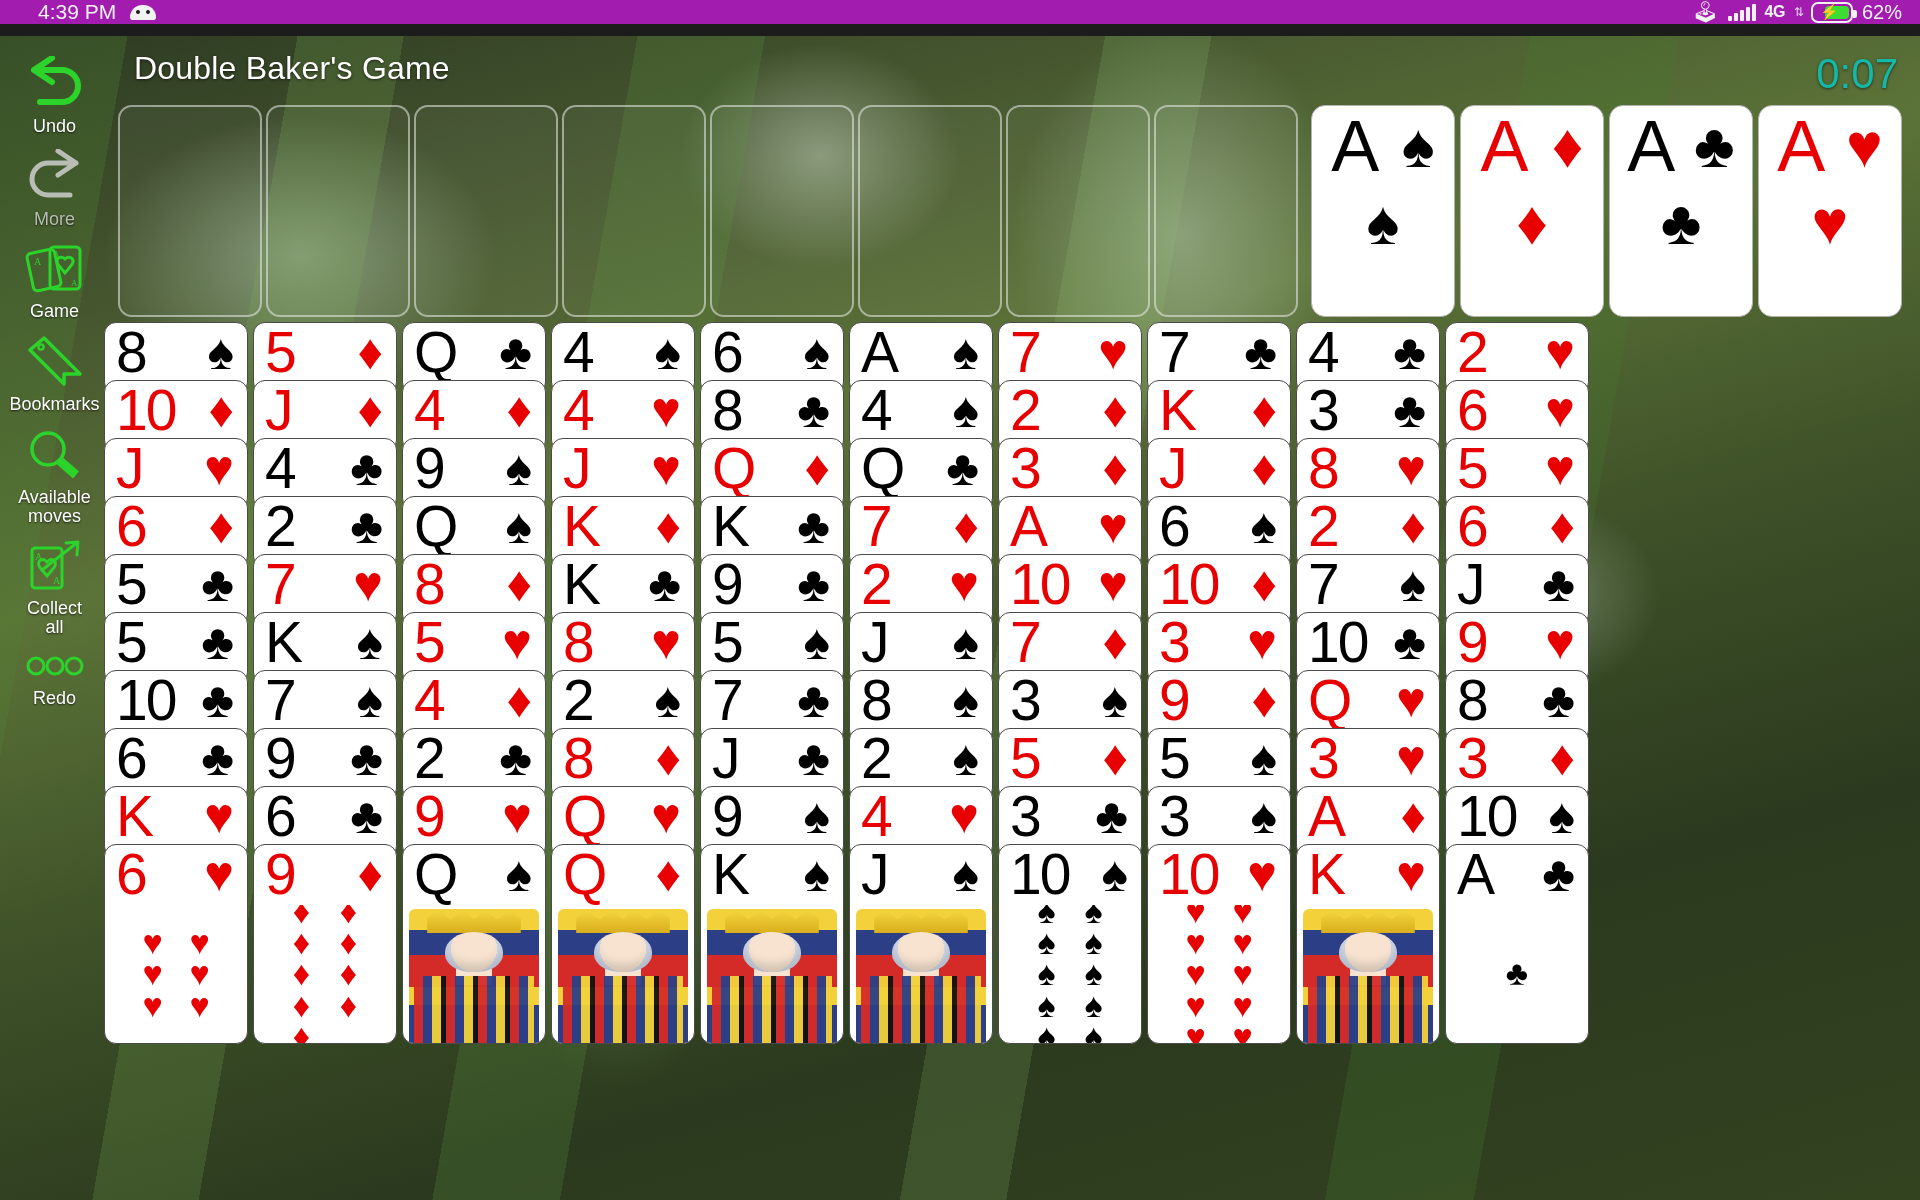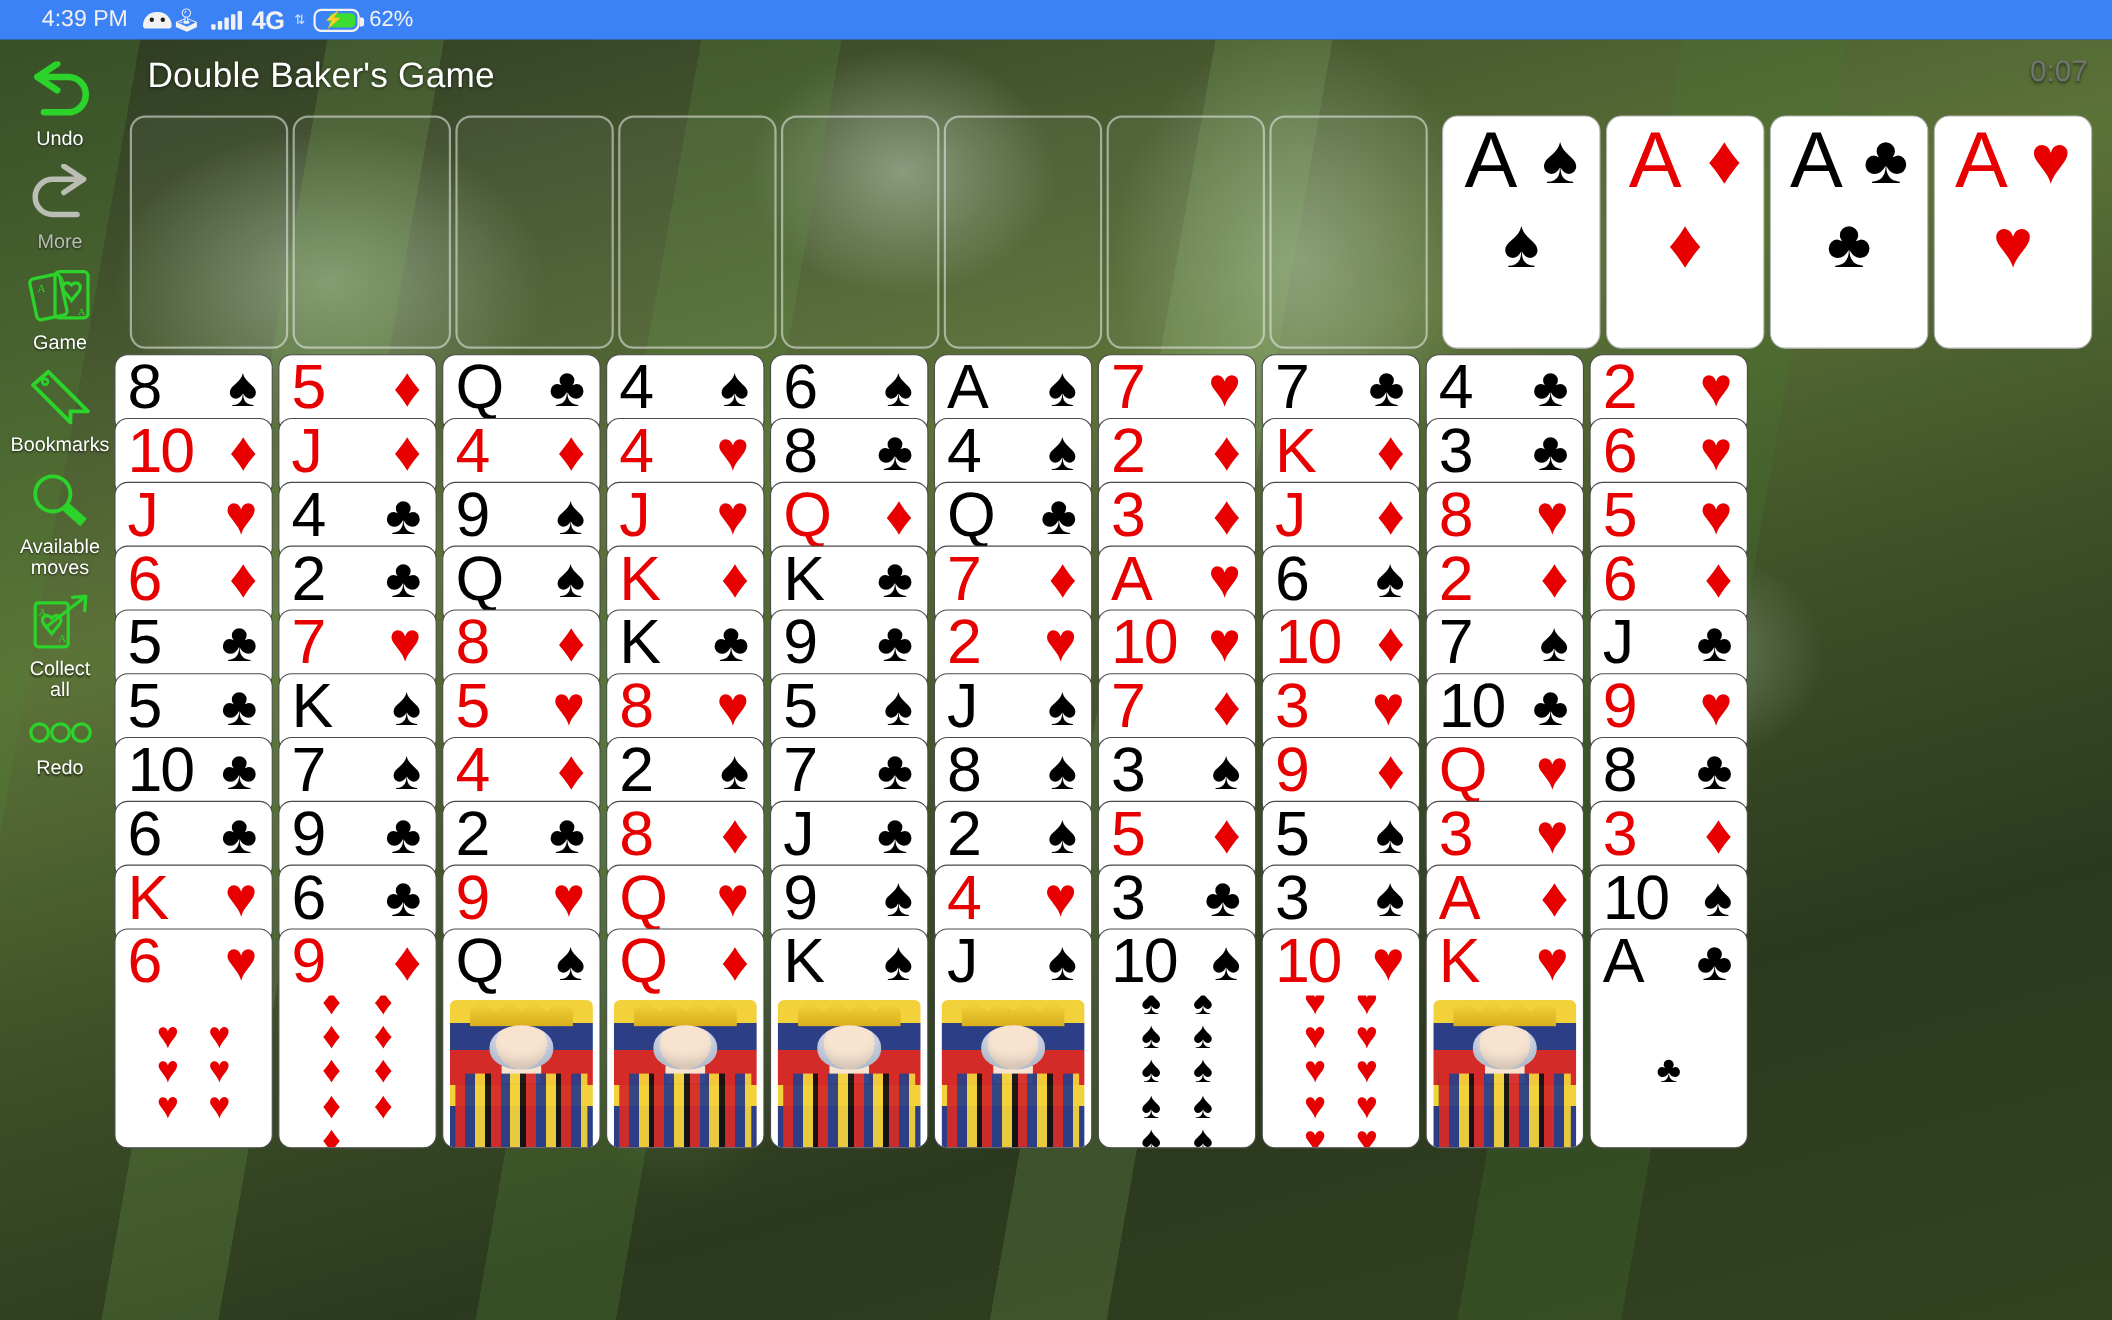--- a/index.html
+++ b/index.html
@@ -27,43 +27,43 @@
     background:
       linear-gradient(100deg, rgba(80,130,50,.30) 0 6%, rgba(0,0,0,0) 6% 14%,
         rgba(120,170,80,.22) 14% 19%, rgba(0,0,0,0) 19% 30%,
         rgba(90,140,60,.25) 30% 36%, rgba(0,0,0,0) 36% 52%,
         rgba(140,190,110,.18) 52% 57%, rgba(0,0,0,0) 57% 72%,
         rgba(70,120,45,.26) 72% 79%, rgba(0,0,0,0) 79% 100%);
   }
 
   
   #statusbar {
-    position:absolute; left:0; top:0; width:1920px; height:36px;
-    background:#3b82f6; color:#f2f2f2;
-    display:flex; align-items:center; 
+    position:absolute; left:0; top:0; width:1920px; height:24px;
+    background:#a21caf; color:#f2f2f2;
+    display:flex; align-items:center; justify-content:space-between;
     padding:0 18px 0 38px; font-size:21px; z-index:50;
   }
   #sb-left { display:flex; align-items:center; gap:14px; }
   #sb-right { display:flex; align-items:center; gap:9px; font-size:20px; }
   .androidhead {
     width:26px;height:15px;background:#f2f2f2;
     border-radius:13px 13px 3px 3px; position:relative; display:inline-block;
   }
   .androidhead:before,.androidhead:after{
     content:"";position:absolute;top:5px;width:4px;height:4px;border-radius:50%;
     background:#1c1c1e;
   }
   .androidhead:before{left:6px}.androidhead:after{right:6px}
   .bt { font-size:21px; }
   .bars { display:inline-flex; align-items:flex-end; gap:2px; height:17px; }
   .bars i { width:4px; background:#f2f2f2; border-radius:1px; display:block; }
   .bars i:nth-child(1){height:5px}.bars i:nth-child(2){height:8px}
   .bars i:nth-child(3){height:11px}.bars i:nth-child(4){height:14px}
   .bars i:nth-child(5){height:17px}
-  .netlabel { font-weight:bold; font-size:23px; letter-spacing:-.5px; }
+  .netlabel { font-weight:bold; font-size:16px; letter-spacing:-.5px; }
   .updown { font-size:12px; line-height:1; letter-spacing:-2px; opacity:.85; }
   .batt {
     width:42px;height:21px;border:2.5px solid #f2f2f2;border-radius:7px;
     position:relative; display:flex; align-items:center; padding:2px;
   }
   .batt:after{content:"";position:absolute;right:-6px;top:6px;width:4px;height:8px;
     background:#f2f2f2;border-radius:0 2px 2px 0;}
   .batt .fill{position:absolute;right:2px;top:2px;bottom:2px;width:24px;background:#3ddc32;border-radius:4px;}
   .bolt{position:relative;z-index:2;font-size:15px;color:#fff;margin-left:5px;}
 
@@ -85,21 +85,21 @@
   .sb-item.disabled .sb-label { color:#b9bdb4; }
 
   
   #title {
     position:absolute; left:134px; top:50px; z-index:20;
     color:#fff; font-size:32px; letter-spacing:.2px;
     text-shadow:0 1px 3px rgba(0,0,0,.6);
   }
   #timer {
     position:absolute; right:22px; top:50px; z-index:20;
-    color:#737373; font-size:27px; text-shadow:0 1px 3px rgba(0,0,0,.6);
+    color:#14b8a6; font-size:42px; text-shadow:0 1px 3px rgba(0,0,0,.6);
   }
 
   
   #freecells { position:absolute; left:118px; top:105px; display:flex; gap:4px; z-index:15; }
   .freecell {
     width:144px; height:212px; border:2px solid rgba(235,235,235,.55);
     border-radius:14px; background:rgba(255,255,255,.045);
   }
 
   

